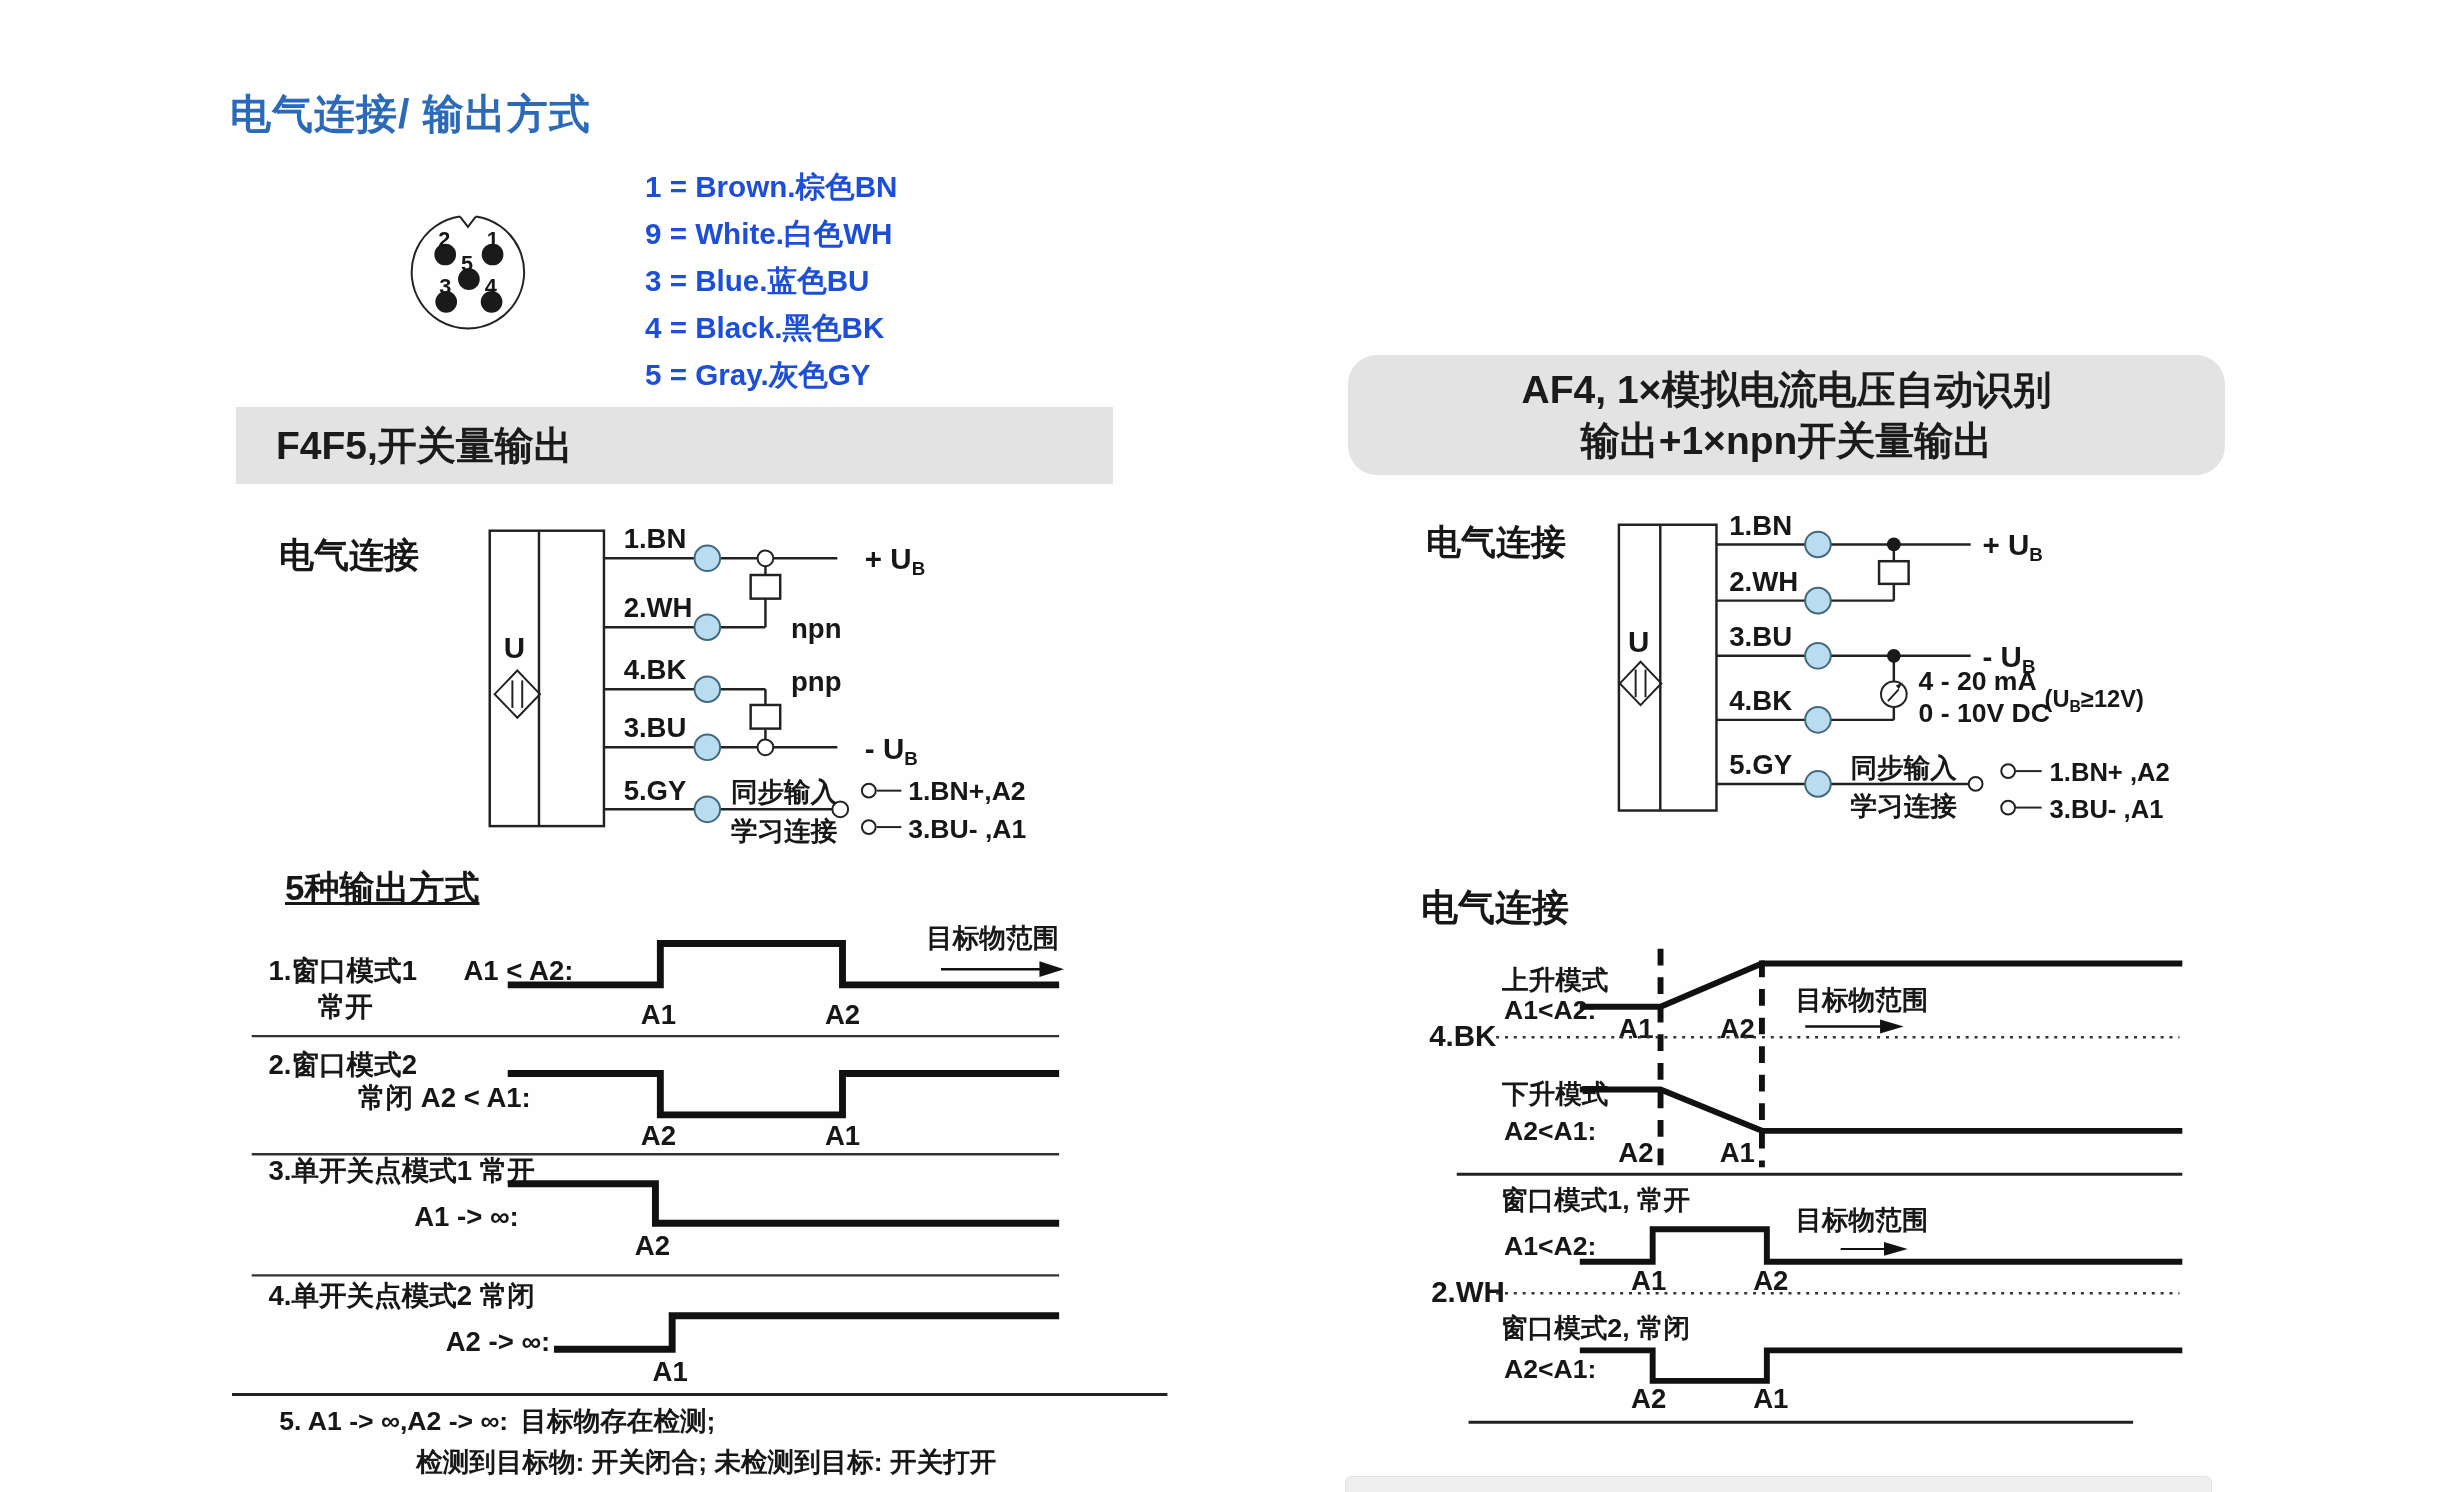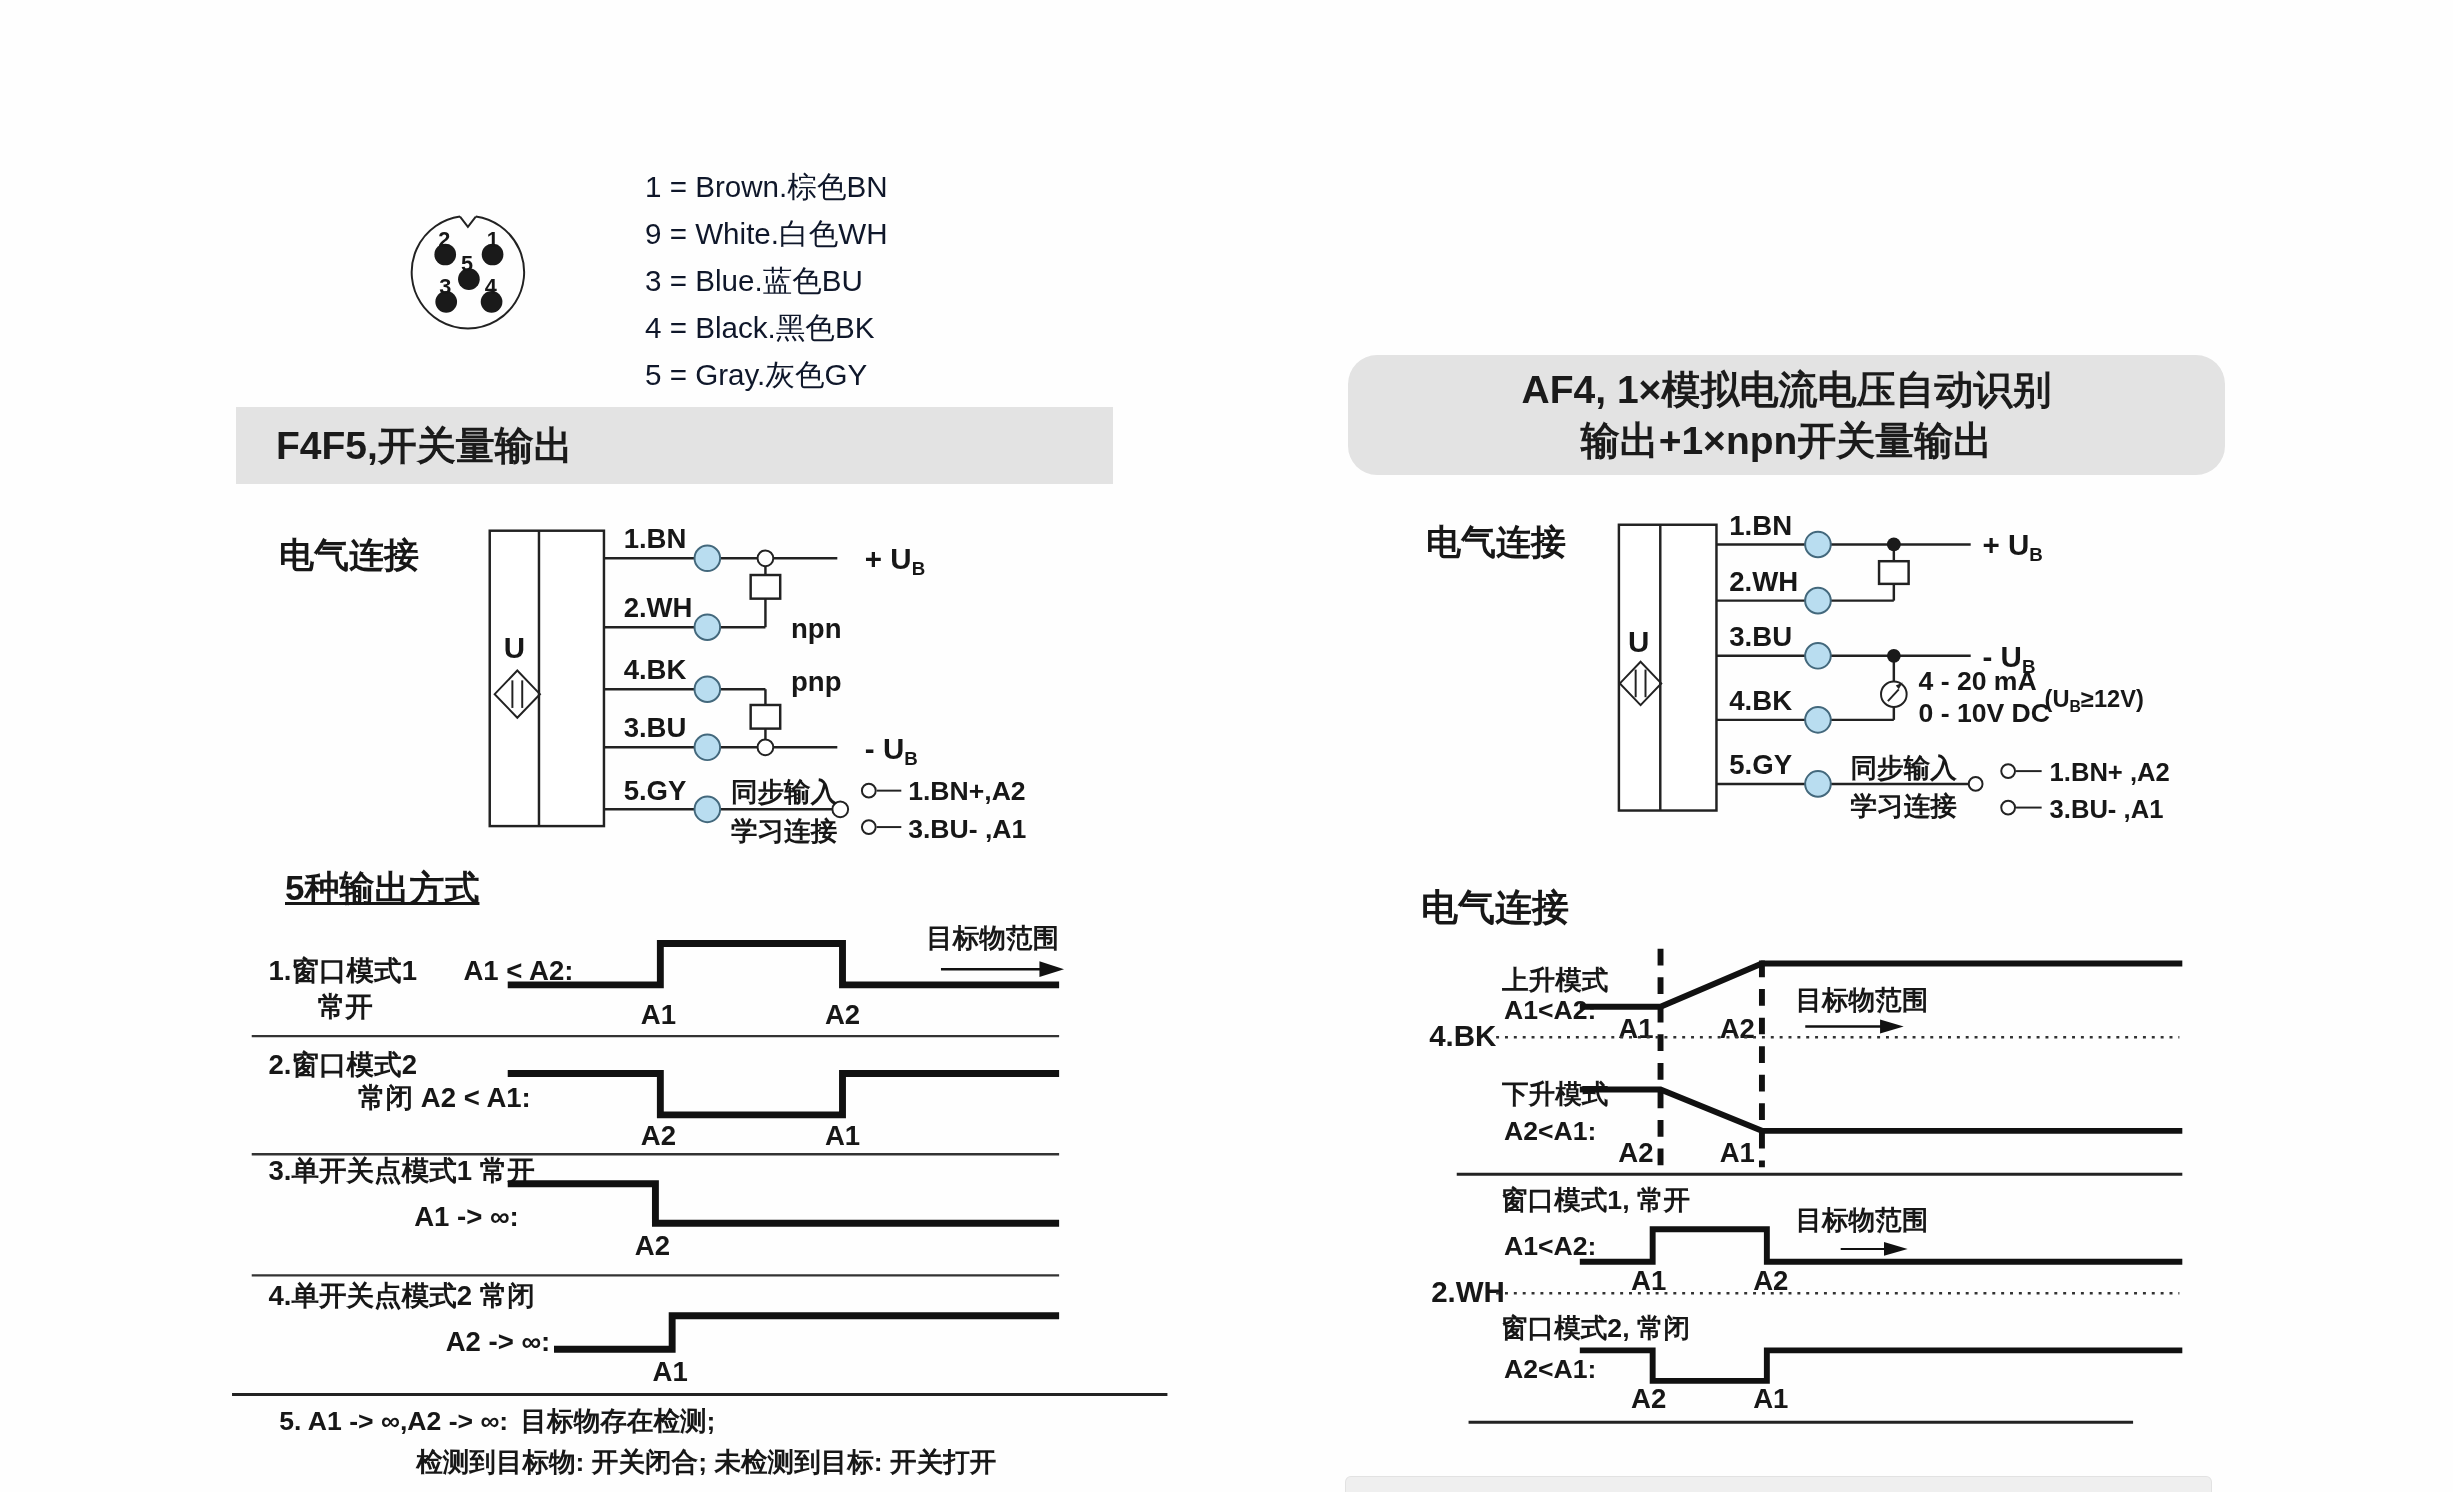--- a/index.html
+++ b/index.html
@@ -4,35 +4,36 @@
 <style>
   * { margin:0; padding:0; box-sizing:border-box; }
   html,body { background:#ffffff; }
   .page {
     position:relative; width:2454px; height:1492px; background:#fefefe;
     font-family:"Liberation Sans","DejaVu Sans",sans-serif;
     color:#151515; overflow:hidden;
   }
   .abs { position:absolute; }
   .page-title { font-size:41px; font-weight:bold; color:#2a6ab8; letter-spacing:1px; }
-  .legend-line { font-size:29.6px; font-weight:normal; color:#0f172a; line-height:47px; white-space:nowrap; }
+  .legend-line { font-size:29.6px; font-weight:bold; color:#1d4ed8; line-height:47px; white-space:nowrap; }
   .gray-bar { background:#e3e3e3; }
   .gray-bar-left { display:flex; align-items:center; padding-left:40px;
     font-size:39px; font-weight:bold; color:#1b1b1b; }
   .gray-bar-right { display:flex; flex-direction:column; justify-content:center; align-items:center;
     font-size:39px; font-weight:bold; color:#1b1b1b; line-height:51px;border-radius:29px; }
   .section-label { font-size:35px; font-weight:bold; color:#171717; white-space:nowrap; }
   svg text { font-family:"Liberation Sans","DejaVu Sans",sans-serif; font-weight:bold; fill:#171717; }
   .bottom-stub { background:#efefef; border:1px solid #e2e2e2; border-bottom:none; border-radius:5.9px 5.9px 0 0; }
 </style>
 </head>
 <body>
 
 <div class="page">
 
+  <div class="abs page-title" style="left:230px; top:87px;">电气连接/ 输出方式</div>
 
   <svg class="abs" style="left:389px; top:212px;" width="217" height="158" viewBox="395 215 220 160">
     <path d="M467,219.5 A57,57 0 1 0 483,219.5" fill="none" stroke="#222" stroke-width="2"></path>
     <path d="M467,219.5 L475,230 L483,219.5" fill="none" stroke="#222" stroke-width="2"></path>
     <circle cx="452" cy="258" r="11" fill="#1a1a1a"></circle>
     <circle cx="500" cy="258" r="11" fill="#1a1a1a"></circle>
     <circle cx="476" cy="283" r="11" fill="#1a1a1a"></circle>
     <circle cx="453" cy="306" r="11" fill="#1a1a1a"></circle>
     <circle cx="499" cy="306" r="11" fill="#1a1a1a"></circle>
     <text x="445" y="250" font-size="22">2</text>

